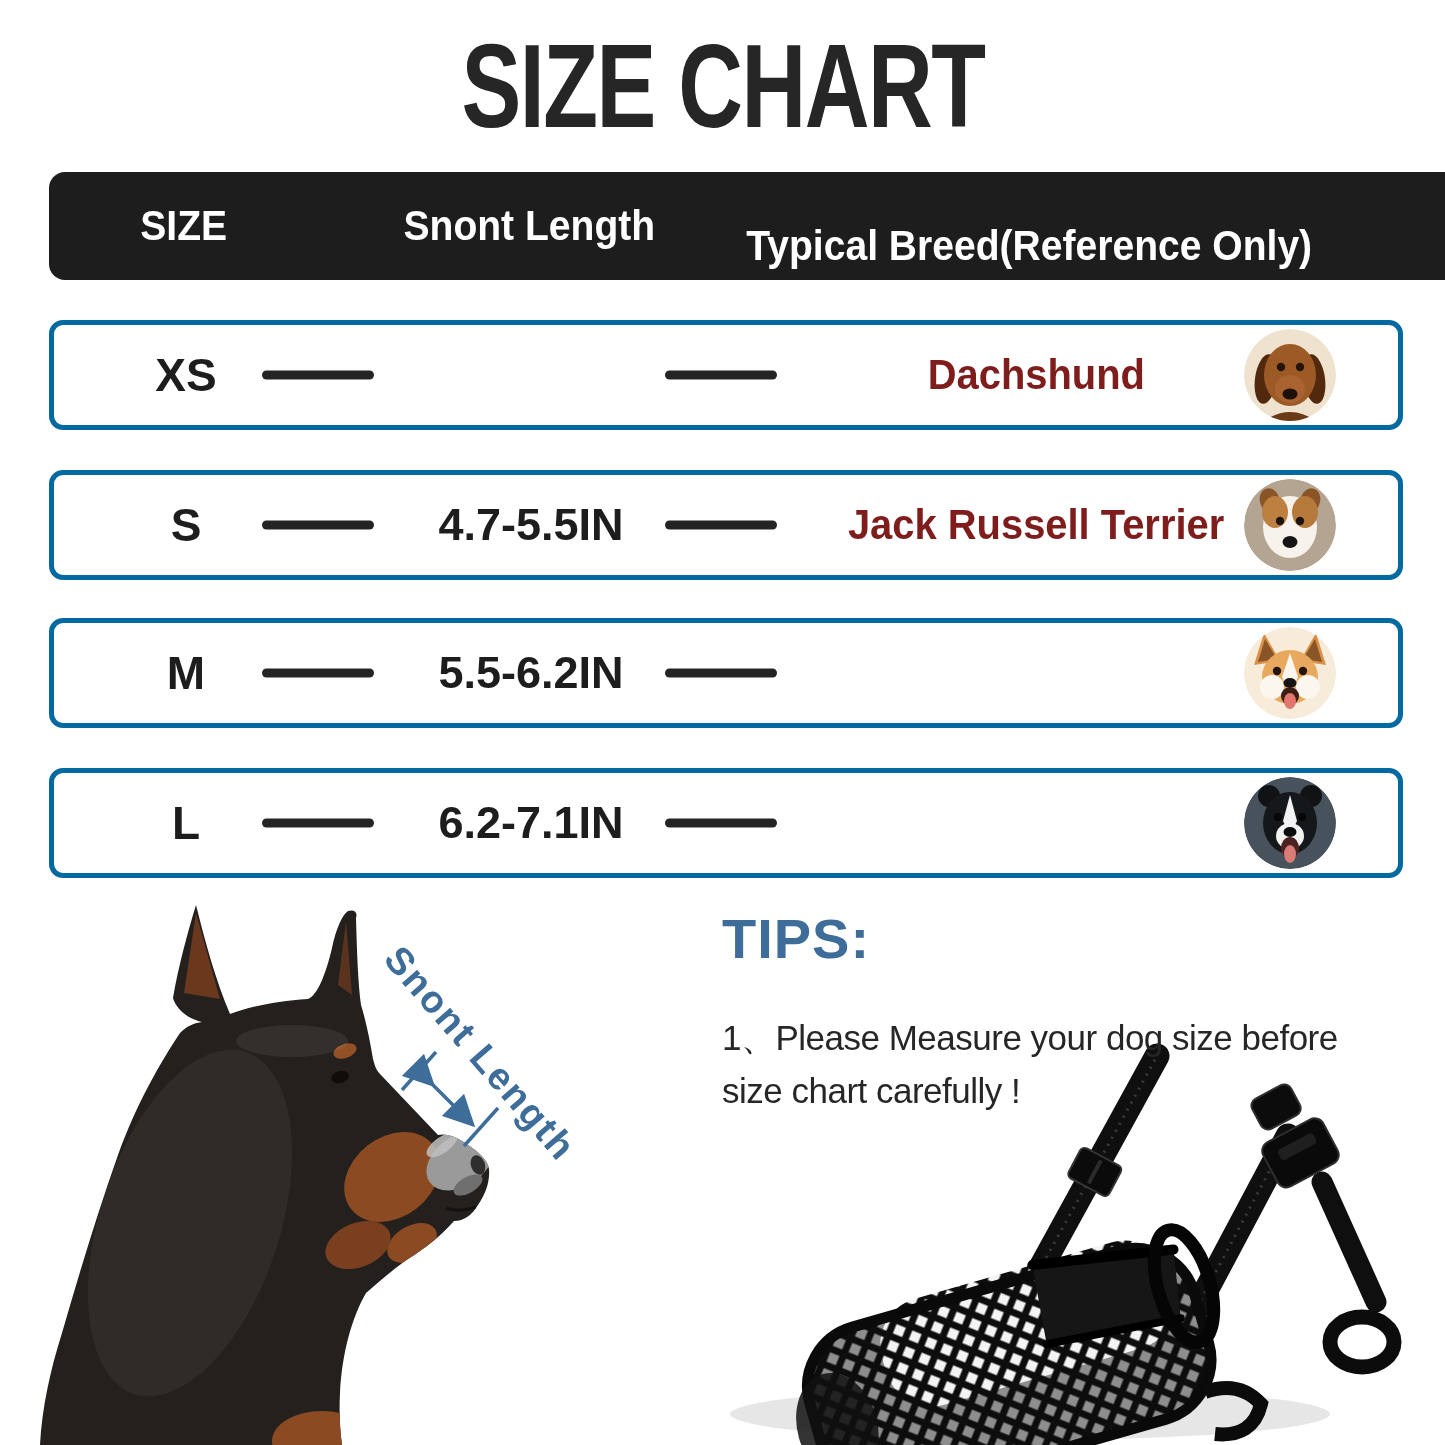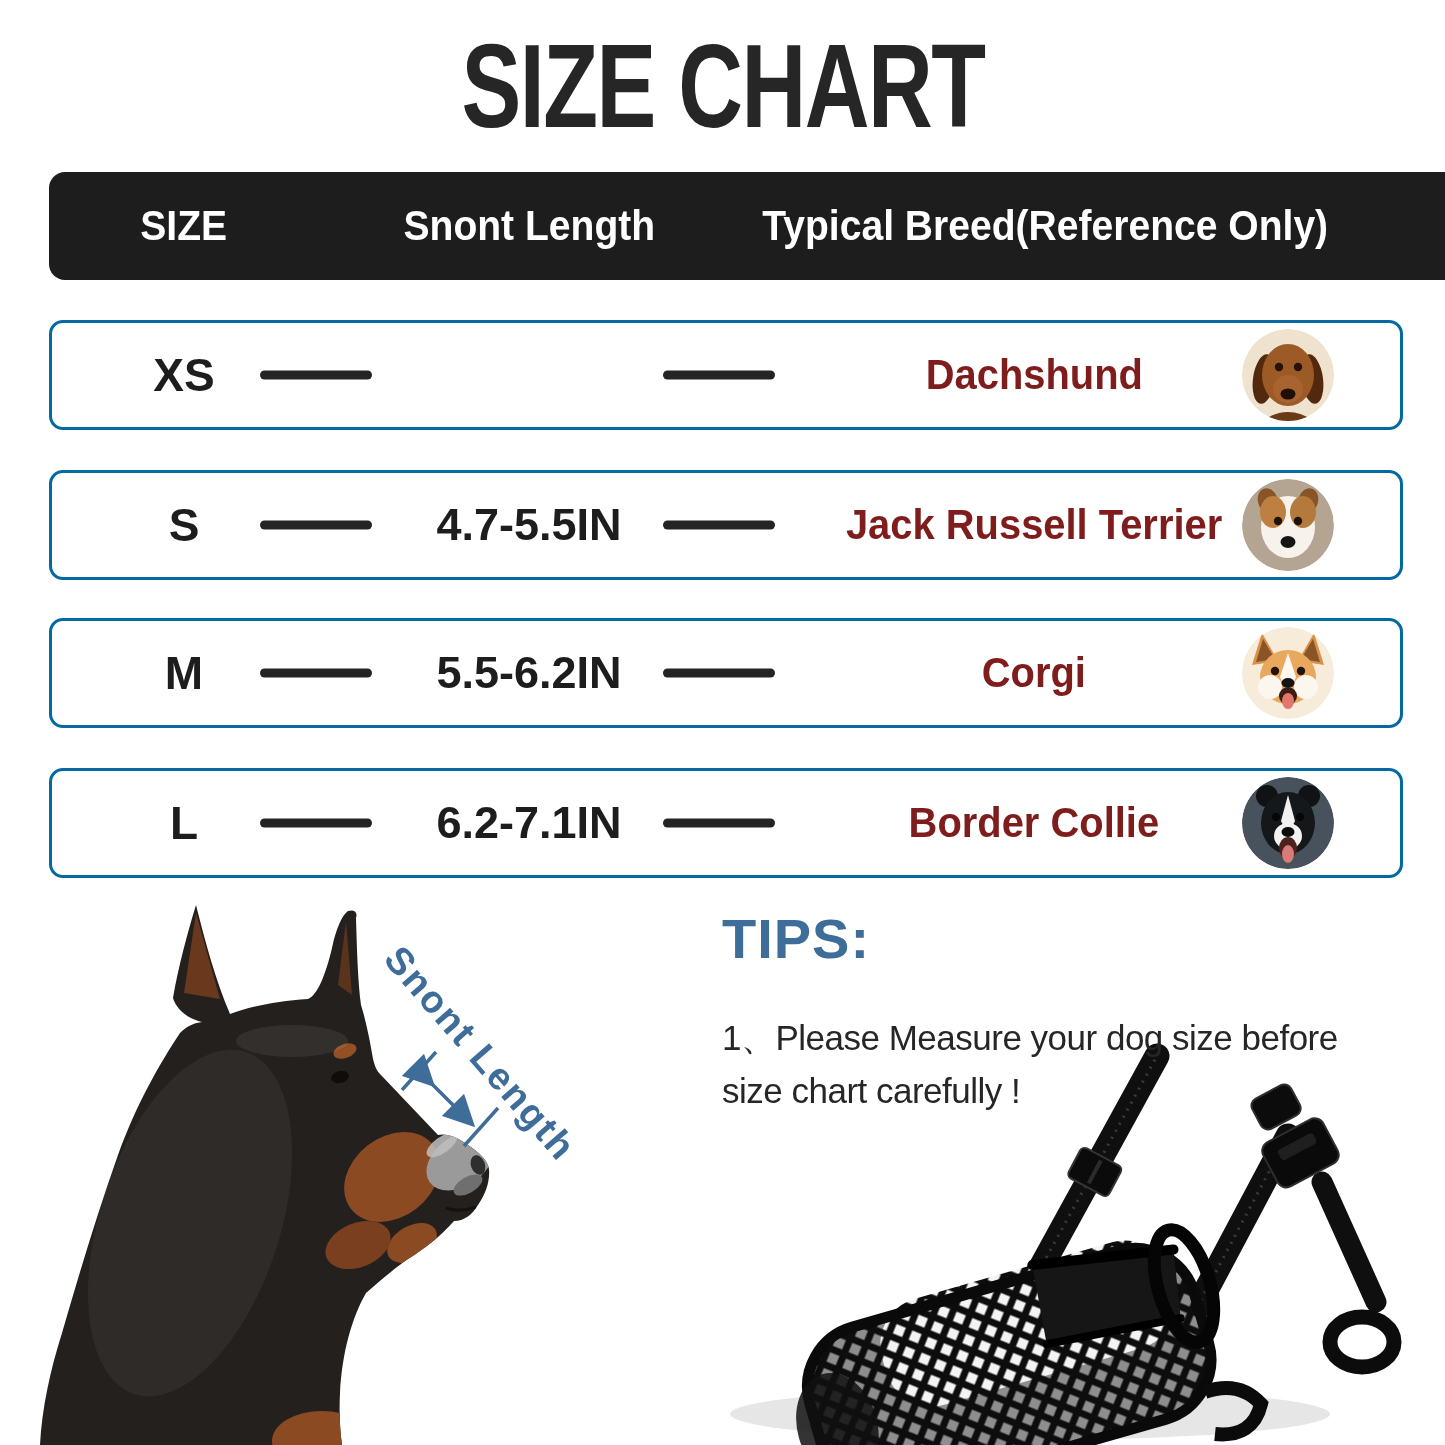--- a/index.html
+++ b/index.html
@@ -16,25 +16,25 @@
   }
   
   #header-bar{left:49px;top:172px;width:1424px;height:108px;background:#1d1d1d;border-radius:16px;}
   #header-bar .hcell{
     position:absolute;top:50%;transform:translateY(-50%);
     color:#ffffff;font-weight:bold;font-size:42px;text-align:center;white-space:nowrap;
   }
   #header-bar .hcell > span{display:inline-block;transform:scaleX(.93);transform-origin:center;}
   .h-size{left:60px;width:150px;}
   .h-length{left:330px;width:300px;}
-  .h-breed{left:686px;width:620px;}
+  .h-breed{left:670px;width:620px;margin-top:20px;}
   
   .row{
     left:49px;width:1354px;height:110px;background:#ffffff;
-    border:3px solid #0369a1;border-radius:14px;box-sizing:border-box;
+    border:5px solid #0369a1;border-radius:14px;box-sizing:border-box;
   }
   .row .vc{position:absolute;top:50%;transform:translateY(-50%);}
   .c-size{left:57px;width:150px;text-align:center;font-size:46px;font-weight:bold;color:#1d1d1d;}
   .c-length{left:337px;width:280px;text-align:center;font-size:45px;font-weight:bold;color:#1d1d1d;white-space:nowrap;}
   .c-breed{left:742px;width:480px;text-align:center;font-size:42px;font-weight:bold;color:#7f1d1d;white-space:nowrap;}
   .c-breed > span{display:inline-block;transform:scaleX(.95);transform-origin:center;}
   .dash{height:9px;background:#242424;border-radius:5px;width:112px;}
   .dash1{left:208px;}
   .dash2{left:611px;}
   .photo{left:1190px;width:92px;height:92px;border-radius:50%;overflow:hidden;}
@@ -105,21 +105,20 @@
       <ellipse cx="46" cy="63" rx="7.5" ry="6" fill="#151515"></ellipse>
     </svg>
   </div>
 </div>
 
 <div class="abs row" style="top:618px;">
   <div class="vc c-size">M</div>
   <div class="vc dash dash1"></div>
   <div class="vc c-length">5.5-6.2IN</div>
   <div class="vc dash dash2"></div>
-  <div class="vc c-breed"><span>Corgi</span></div>
   <div class="vc photo">
     <svg width="92" height="92" viewBox="0 0 92 92">
       <circle cx="46" cy="46" r="46" fill="#f6ecd9"></circle>
       <polygon points="20,6 36,34 10,38" fill="#d8904a"></polygon>
       <polygon points="72,6 82,38 56,34" fill="#d8904a"></polygon>
       <polygon points="21,12 33,32 14,35" fill="#8a5526"></polygon>
       <polygon points="71,12 78,35 59,32" fill="#8a5526"></polygon>
       <ellipse cx="46" cy="50" rx="28" ry="27" fill="#e8a95f"></ellipse>
       <ellipse cx="28" cy="60" rx="12" ry="12" fill="#fbf6ee"></ellipse>
       <ellipse cx="64" cy="60" rx="12" ry="12" fill="#fbf6ee"></ellipse>
@@ -131,21 +130,20 @@
       <ellipse cx="46" cy="74" rx="6" ry="8" fill="#e2756d"></ellipse>
     </svg>
   </div>
 </div>
 
 <div class="abs row" style="top:768px;">
   <div class="vc c-size">L</div>
   <div class="vc dash dash1"></div>
   <div class="vc c-length">6.2-7.1IN</div>
   <div class="vc dash dash2"></div>
-  <div class="vc c-breed"><span>Border Collie</span></div>
   <div class="vc photo">
     <svg width="92" height="92" viewBox="0 0 92 92">
       <circle cx="46" cy="46" r="46" fill="#47525c"></circle>
       <ellipse cx="25" cy="19" rx="11" ry="11" fill="#101214"></ellipse>
       <ellipse cx="67" cy="19" rx="11" ry="11" fill="#101214"></ellipse>
       <ellipse cx="46" cy="46" rx="27" ry="31" fill="#15181b"></ellipse>
       <polygon points="46,18 53,44 46,58 39,44" fill="#f2f2f2"></polygon>
       <ellipse cx="46" cy="59" rx="14" ry="13" fill="#f2f2f2"></ellipse>
       <circle cx="34" cy="40" r="4.2" fill="#060606"></circle>
       <circle cx="58" cy="40" r="4.2" fill="#060606"></circle>

